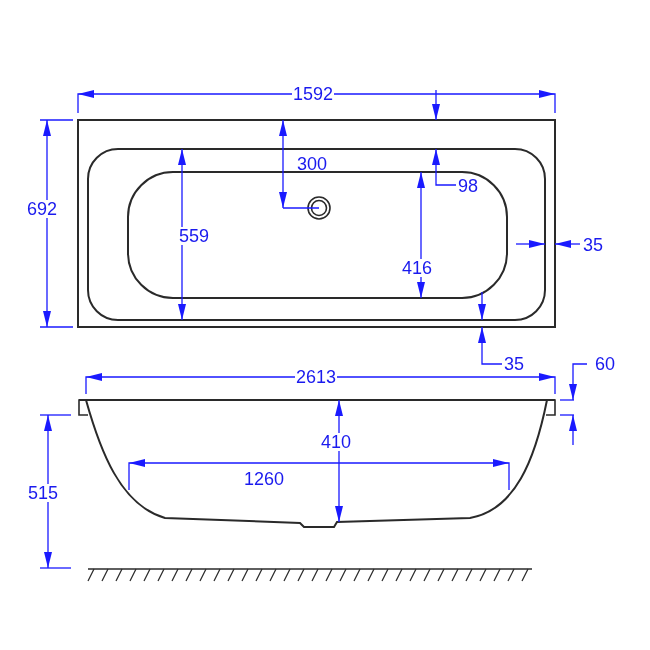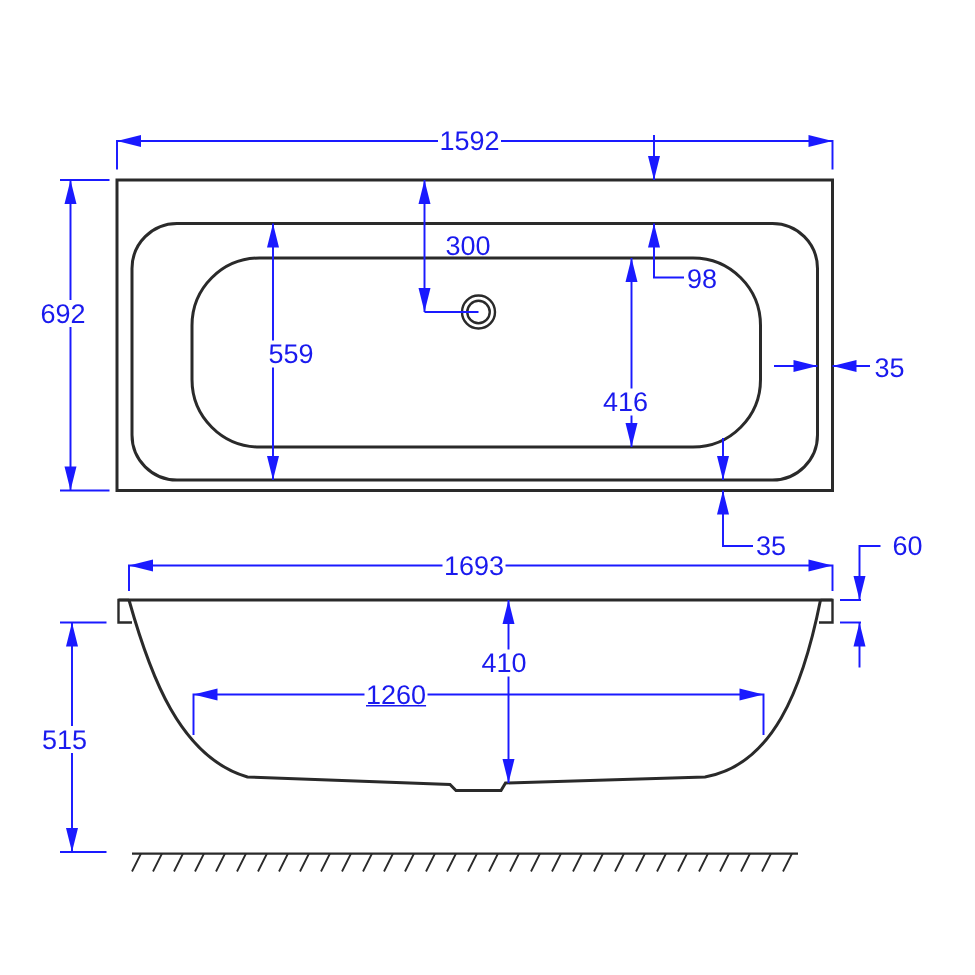--- a/index.html
+++ b/index.html
@@ -177,18 +177,18 @@
 
   <span class="label" style="left:292px; top:85px;">1592</span>
   <span class="label" style="left:26px; top:200px;">692</span>
   <span class="label" style="left:178px; top:227px;">559</span>
   <span class="label nobg" style="left:267px; top:155px;margin-left:29px;">300</span>
   <span class="label nobg" style="left:457px; top:177px;">98</span>
   <span class="label" style="left:401px; top:227px;margin-top:32px;">416</span>
   <span class="label nobg" style="left:582px; top:236px;">35</span>
   <span class="label nobg" style="left:503px; top:355px;">35</span>
 
-  <span class="label" style="left:295px; top:368px;">1693</span>
+  <span class="label" style="left:295px; top:368px;">2613</span>
   <span class="label nobg" style="left:594px; top:355px;">60</span>
   <span class="label" style="left:27px; top:484px;text-align:right;">515</span>
   <span class="label" style="left:320px; top:433px;">410</span>
-  <span class="label" style="left:243px; top:454px;text-decoration:underline;">1260</span>
+  <span class="label" style="left:243px; top:470px;">1260</span>
 </div>
 
 </body></html>

